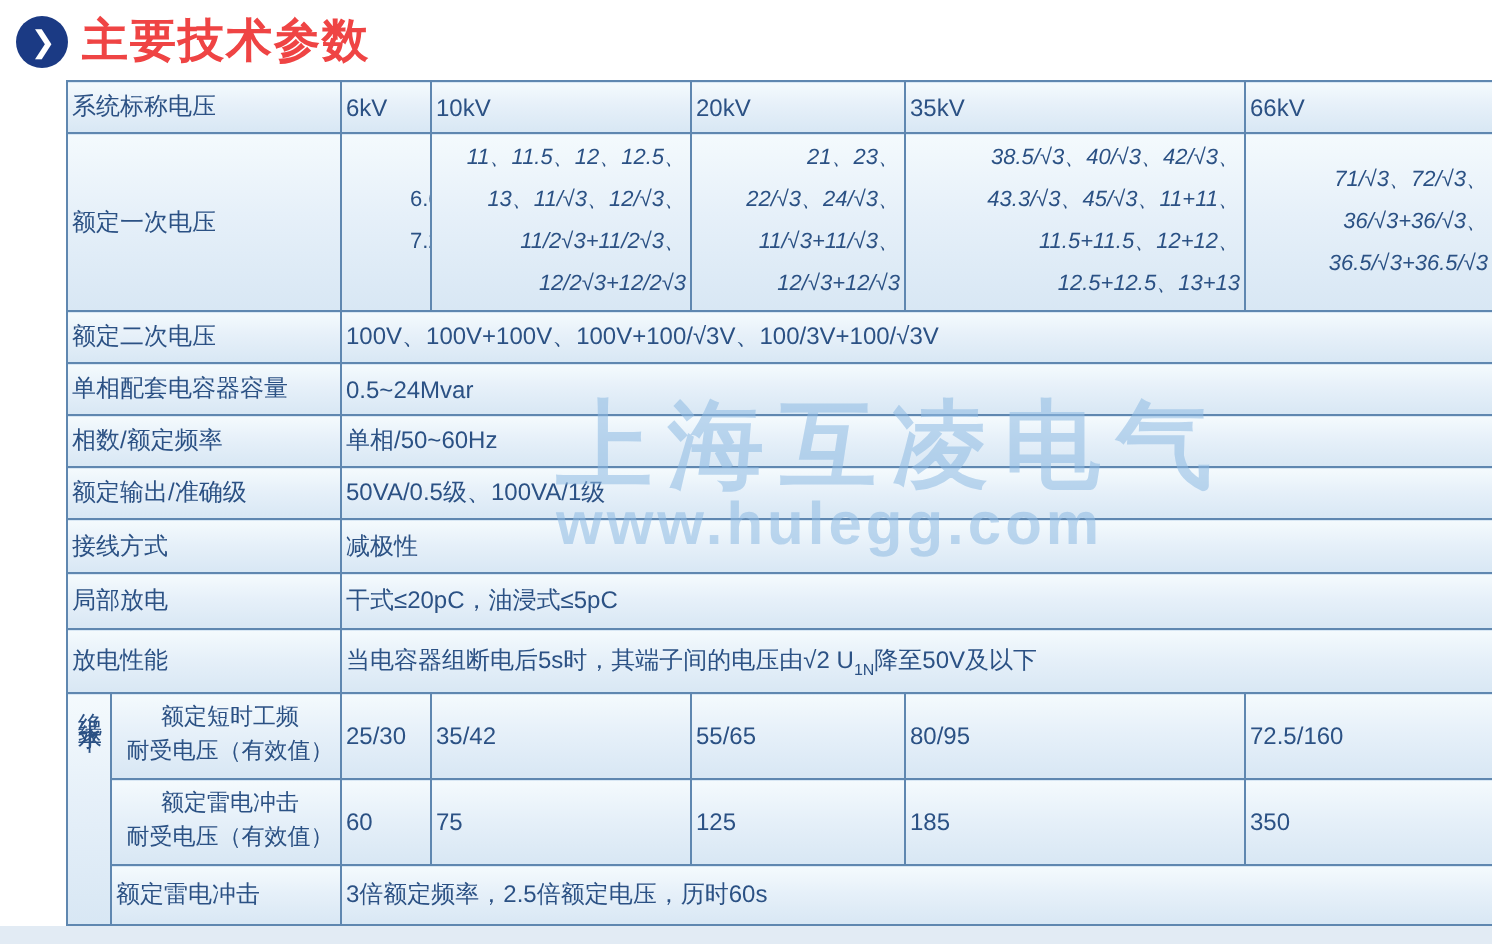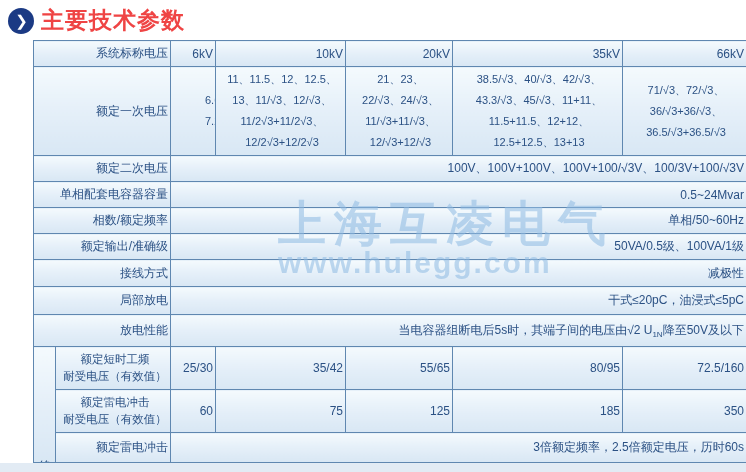--- a/index.html
+++ b/index.html
@@ -45,32 +45,33 @@
     width: 713px;
     height: 422px;
     border-collapse: collapse;
     table-layout: fixed;
   }
   .spec-table td {
     border: 1px solid #5f87b0;
     background: linear-gradient(180deg, #f4fafd 0%, #e6f0f9 45%, #d8e7f4 100%);
     color: #2b5184;
     font-size: 12px;
-    text-align: right;
+    text-align: left;
     vertical-align: middle;
     overflow: hidden;
     padding: 1px 2px;
   }
   .spec-table td.lbl { font-size: 12px; }
   .spec-table td.multiline {
-    text-align: center;
+    text-align: right;
     white-space: pre;
     font-size: 11px;
     line-height: 21px;
     padding-left: 5px;
+    font-style: italic;
   }
   .spec-table td.center-multiline {
     white-space: pre;
     font-size: 11px;
     line-height: 21px;
     text-align: left;
     padding-left: 34px;
   }
   .spec-table td.sub-lbl {
     text-align: center;

